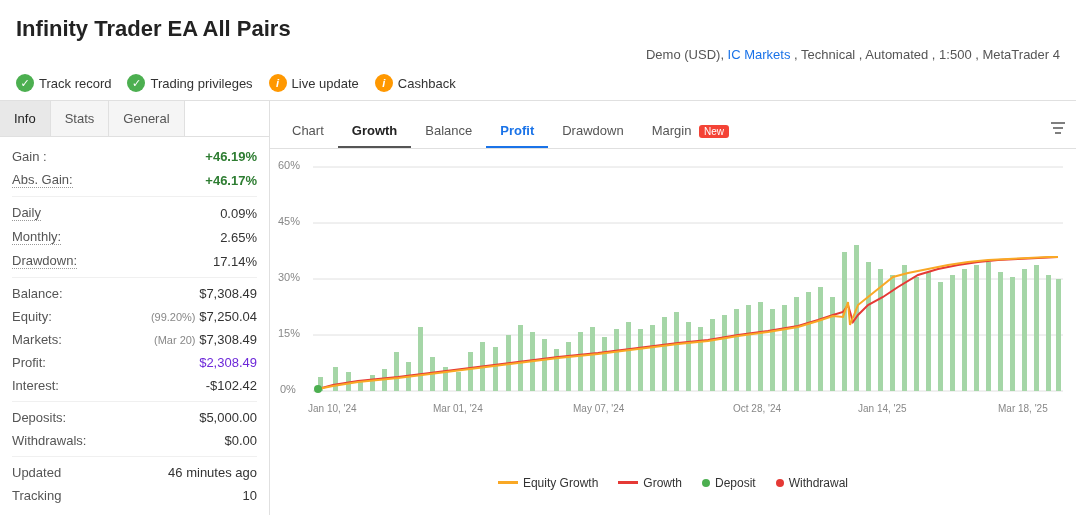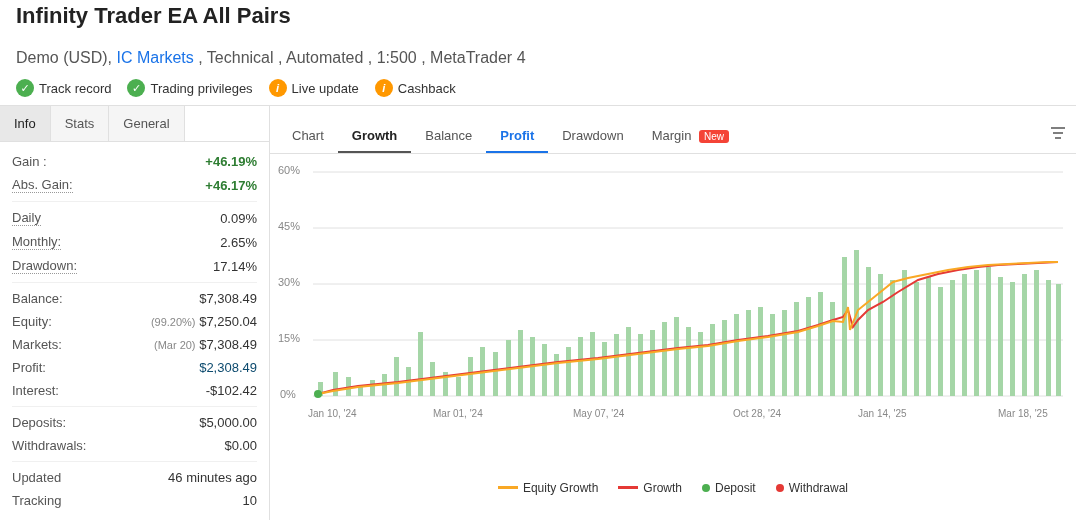--- a/index.html
+++ b/index.html
@@ -1,20 +1,20 @@
 <!DOCTYPE html>
 <html><head>
   <meta charset="utf-8">
   <style>
     * { box-sizing: border-box; margin: 0; padding: 0; }
     body { font-family: Arial, sans-serif; font-size: 13px; color: #333; background: #fff; width: 1076px; }
     
-    .header { padding: 3px 16px 4px; }
+    .header { padding: 16px 16px 4px; }
     .header h1 { font-size: 22px; font-weight: bold; color: #222; }
-    .header .subtitle { font-size: 16px; color: #555; margin-top: 20px; }
+    .header .subtitle { font-size: 13px; color: #555; margin-top: 5px; text-align: right; }
     .header .subtitle a { color: #1a73e8; text-decoration: none; }
     
     .badges { display: flex; align-items: center; gap: 16px; padding: 8px 16px; }
     .badge { display: flex; align-items: center; gap: 5px; font-size: 13px; color: #333; }
     .badge-icon-green { width: 18px; height: 18px; background: #4caf50; border-radius: 50%; display: flex; align-items: center; justify-content: center; color: white; font-size: 11px; }
     .badge-icon-info { width: 18px; height: 18px; background: #ff9800; border-radius: 50%; display: flex; align-items: center; justify-content: center; color: white; font-size: 11px; font-style: italic; font-weight: bold; }
     
     .main-layout { display: flex; border-top: 1px solid #e0e0e0; align-items: center; }
     
     
@@ -23,21 +23,21 @@
     .tabs-left { display: flex; border-bottom: 1px solid #e0e0e0; }
     .tab-btn { padding: 10px 14px; font-size: 13px; cursor: pointer; border: none; background: #f5f5f5; color: #555; border-right: 1px solid #e0e0e0; }
     .tab-btn.active { background: #e8e8e8; color: #222; font-weight: 500; }
     
     .stats-content { padding: 8px 12px; }
     .stat-row { display: flex; justify-content: space-between; align-items: center; padding: 4px 0; }
     .stat-label { color: #555; font-size: 13px; }
     .stat-label.dotted { border-bottom: 1px dotted #999; cursor: help; }
     .stat-value { font-size: 13px; text-align: right; }
     .stat-value.green { color: #2e7d32; font-weight: bold; }
-    .stat-value.profit { color: #0c4a6e; }
+    .stat-value.profit { color: #6d28d9; }
     .divider { height: 1px; background: #f0f0f0; margin: 4px 0; }
     .stat-note { font-size: 11px; color: #888; }
     
     
     .right-panel { flex: 1; display: flex; flex-direction: column; }
     
     .tabs-right { display: flex; align-items: center; border-bottom: 1px solid #e0e0e0; padding: 0 8px; }
     .tab-right-btn { padding: 10px 14px; font-size: 13px; cursor: pointer; border: none; background: transparent; color: #555; position: relative; }
     .tab-right-btn.active { color: #222; font-weight: 600; }
     .tab-right-btn.active::after { content: ''; position: absolute; bottom: 0; left: 0; right: 0; height: 2px; background: #555; }

